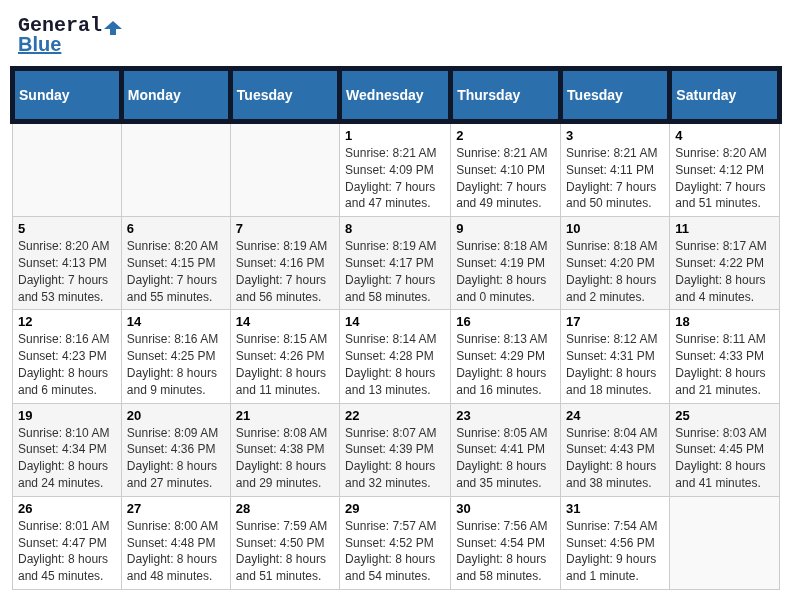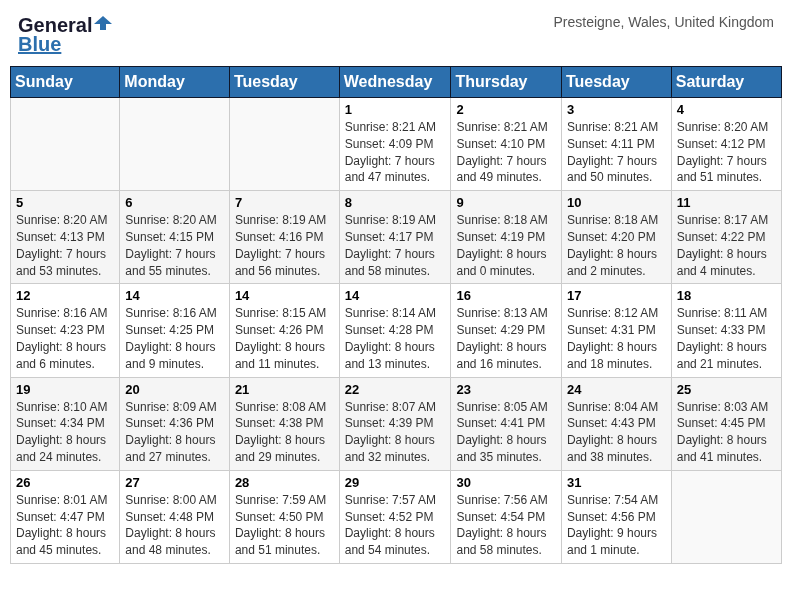--- a/index.html
+++ b/index.html
@@ -37,24 +37,24 @@
     table {
       width: 100%;
       border-collapse: collapse;
       font-size: 11px;
     }
     thead tr {
       background: #2c6fad;
       color: #fff;
     }
     thead th {
-      padding: 6px 4px;
+      padding: 16px 4px;
       text-align: left;
-      font-size: 16px;
-      border: 1px solid #0f172a;
+      font-size: 14px;
+      border: 5px solid #0f172a;
     }
     tbody tr {
       vertical-align: top;
     }
     tbody td {
       border: 1px solid #ccc;
       padding: 4px 5px;
       height: 88px;
       width: 113px;
     }
@@ -77,30 +77,29 @@
     }
     .empty {
       background: #f9f9f9;
     }
   </style>
 </head>
 <body>
 
 <div class="header">
   <div class="logo">
-    <div style="display:flex;align-items:flex-start;">
+    <div style="display:flex;align-items:flex-end;font-family:Liberation Mono, monospace;">
       <span style="font-size:20px;font-weight:bold;color:#1a1a2e;">General</span>
       <svg width="18" height="18" viewBox="0 0 18 18" style="margin-left:2px;">
         <polygon points="9,2 18,10 12,10 12,16 6,16 6,10 0,10" fill="#2c6fad"></polygon>
       </svg>
     </div>
     <span style="font-size:20px;font-weight:bold;color:#2c6fad;margin-top:-4px;text-decoration:underline;">Blue</span>
   </div>
   <div class="title-block">
-    <div class="cal-subtitle">Presteigne, Wales, United Kingdom</div>
   </div>
 </div>
 
 <table>
   <thead>
     <tr>
     <th>Sunday</th>
         <th>Monday</th>
         <th>Tuesday</th>
         <th>Wednesday</th>

